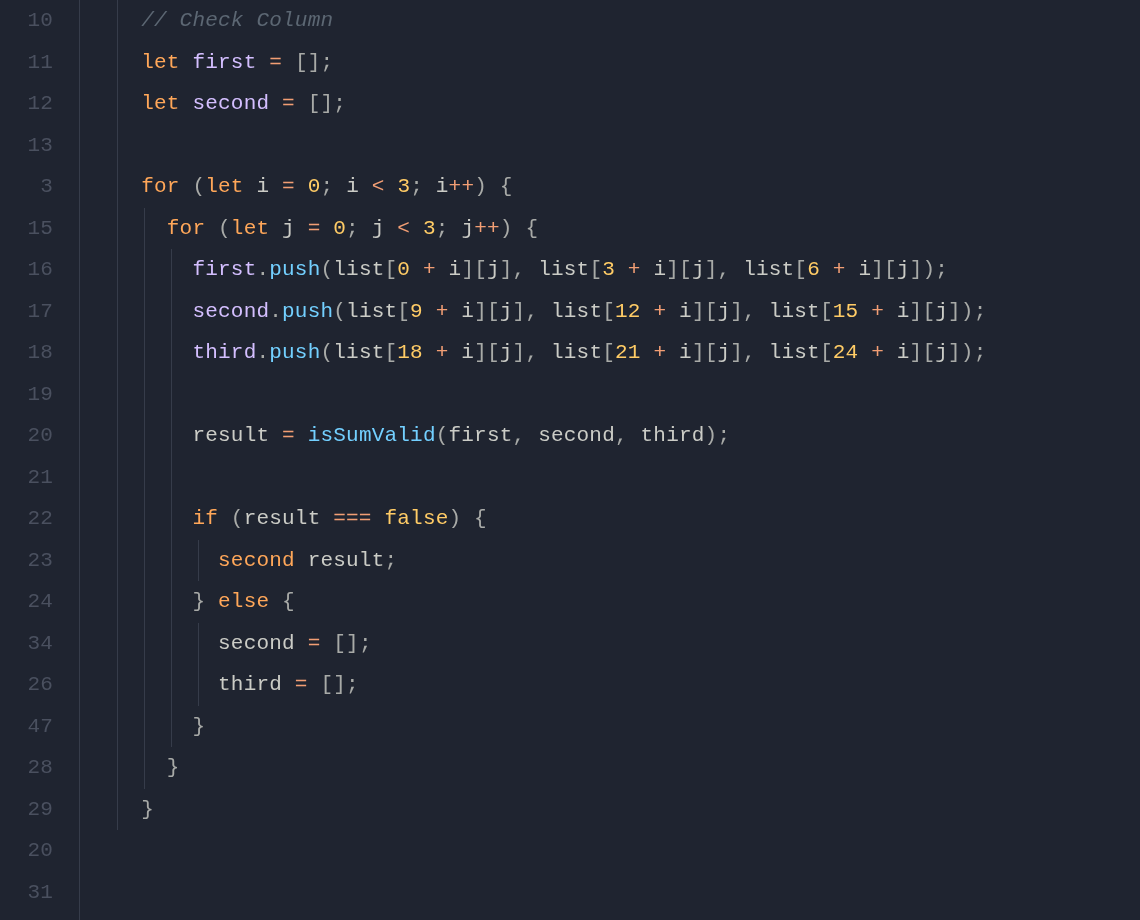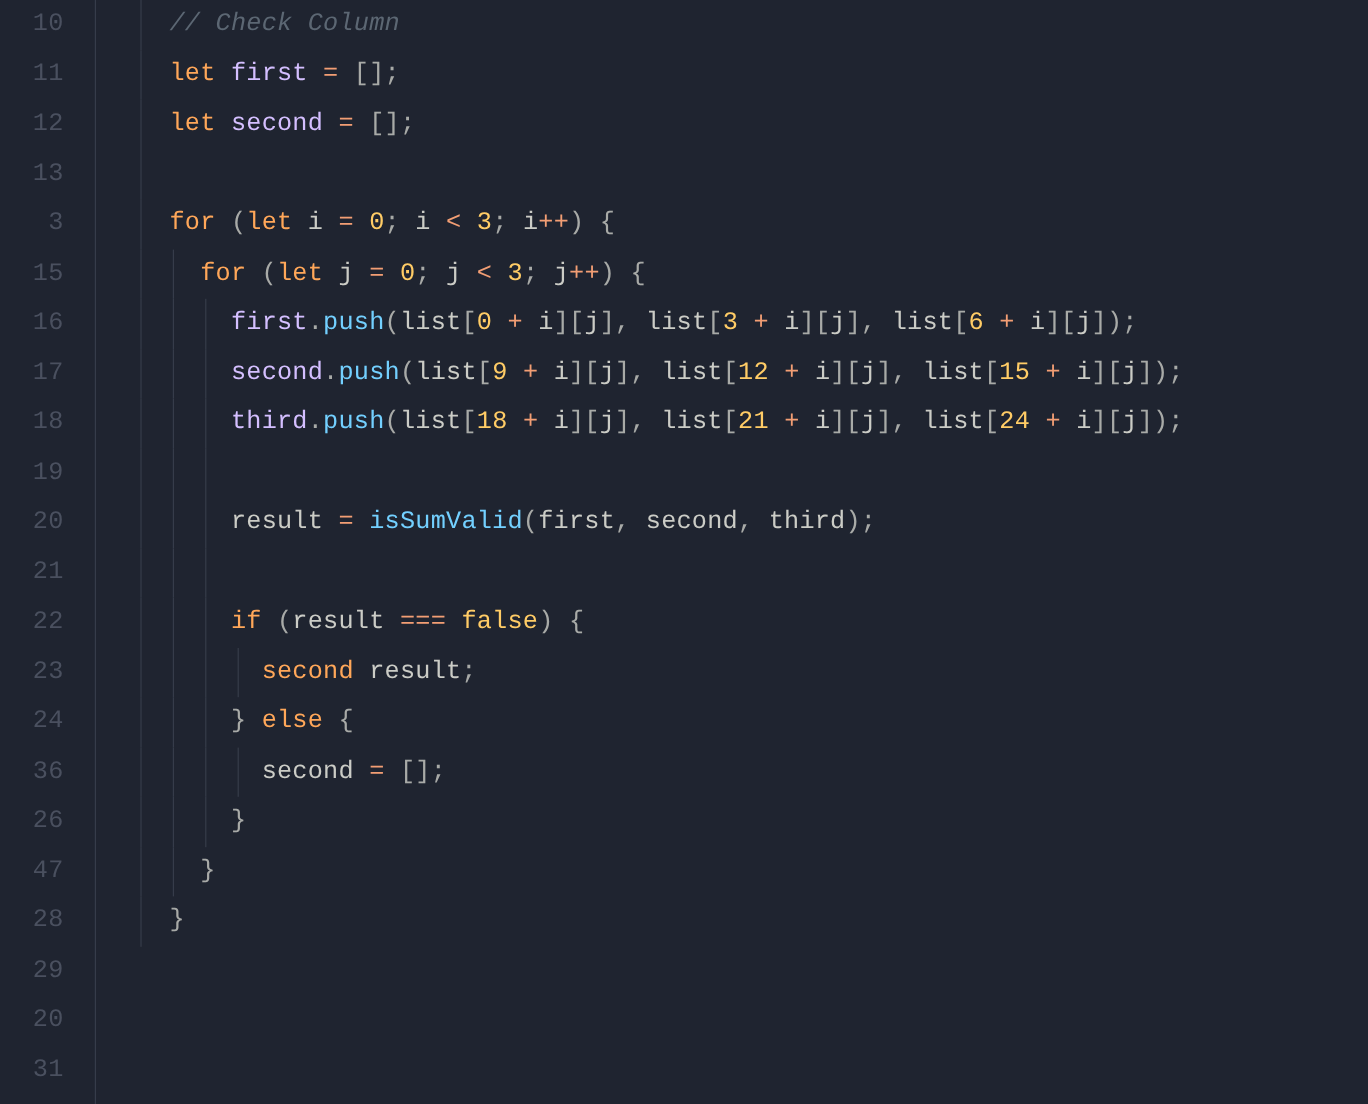--- a/index.html
+++ b/index.html
@@ -89,21 +89,21 @@
       <div>15</div>
       <div>16</div>
       <div>17</div>
       <div>18</div>
       <div>19</div>
       <div>20</div>
       <div>21</div>
       <div>22</div>
       <div>23</div>
       <div>24</div>
-      <div>36</div>
+      <div>34</div>
       <div>26</div>
       <div>47</div>
       <div>28</div>
       <div>29</div>
       <div>20</div>
       <div>31</div>
     </div>
 
   <div class="codecol" id="codecol">
       <div class="codeline"><span class="guide" style="left: 27px;"></span><span>    </span><span class="c-comment">// Check Column</span></div>
@@ -115,18 +115,19 @@
       <div class="codeline"><span class="guide" style="left: 27px;"></span><span class="guide" style="left: 54px;"></span><span class="guide" style="left: 81px;"></span><span>        </span><span class="c-ident">first</span><span class="c-punct">.</span><span class="c-func">push</span><span class="c-punct">(</span><span class="c-identu">list</span><span class="c-punct">[</span><span class="c-num">0</span><span class="c-punct"> </span><span class="c-op">+</span><span class="c-punct"> </span><span class="c-identu">i</span><span class="c-punct">][</span><span class="c-identu">j</span><span class="c-punct">], </span><span class="c-identu">list</span><span class="c-punct">[</span><span class="c-num">3</span><span class="c-punct"> </span><span class="c-op">+</span><span class="c-punct"> </span><span class="c-identu">i</span><span class="c-punct">][</span><span class="c-identu">j</span><span class="c-punct">], </span><span class="c-identu">list</span><span class="c-punct">[</span><span class="c-num">6</span><span class="c-punct"> </span><span class="c-op">+</span><span class="c-punct"> </span><span class="c-identu">i</span><span class="c-punct">][</span><span class="c-identu">j</span><span class="c-punct">]);</span></div>
       <div class="codeline"><span class="guide" style="left: 27px;"></span><span class="guide" style="left: 54px;"></span><span class="guide" style="left: 81px;"></span><span>        </span><span class="c-ident">second</span><span class="c-punct">.</span><span class="c-func">push</span><span class="c-punct">(</span><span class="c-identu">list</span><span class="c-punct">[</span><span class="c-num">9</span><span class="c-punct"> </span><span class="c-op">+</span><span class="c-punct"> </span><span class="c-identu">i</span><span class="c-punct">][</span><span class="c-identu">j</span><span class="c-punct">], </span><span class="c-identu">list</span><span class="c-punct">[</span><span class="c-num">12</span><span class="c-punct"> </span><span class="c-op">+</span><span class="c-punct"> </span><span class="c-identu">i</span><span class="c-punct">][</span><span class="c-identu">j</span><span class="c-punct">], </span><span class="c-identu">list</span><span class="c-punct">[</span><span class="c-num">15</span><span class="c-punct"> </span><span class="c-op">+</span><span class="c-punct"> </span><span class="c-identu">i</span><span class="c-punct">][</span><span class="c-identu">j</span><span class="c-punct">]);</span></div>
       <div class="codeline"><span class="guide" style="left: 27px;"></span><span class="guide" style="left: 54px;"></span><span class="guide" style="left: 81px;"></span><span>        </span><span class="c-ident">third</span><span class="c-punct">.</span><span class="c-func">push</span><span class="c-punct">(</span><span class="c-identu">list</span><span class="c-punct">[</span><span class="c-num">18</span><span class="c-punct"> </span><span class="c-op">+</span><span class="c-punct"> </span><span class="c-identu">i</span><span class="c-punct">][</span><span class="c-identu">j</span><span class="c-punct">], </span><span class="c-identu">list</span><span class="c-punct">[</span><span class="c-num">21</span><span class="c-punct"> </span><span class="c-op">+</span><span class="c-punct"> </span><span class="c-identu">i</span><span class="c-punct">][</span><span class="c-identu">j</span><span class="c-punct">], </span><span class="c-identu">list</span><span class="c-punct">[</span><span class="c-num">24</span><span class="c-punct"> </span><span class="c-op">+</span><span class="c-punct"> </span><span class="c-identu">i</span><span class="c-punct">][</span><span class="c-identu">j</span><span class="c-punct">]);</span></div>
       <div class="codeline"><span class="guide" style="left: 27px;"></span><span class="guide" style="left: 54px;"></span><span class="guide" style="left: 81px;"></span><span>        </span></div>
       <div class="codeline"><span class="guide" style="left: 27px;"></span><span class="guide" style="left: 54px;"></span><span class="guide" style="left: 81px;"></span><span>        </span><span class="c-identu">result</span><span class="c-punct"> </span><span class="c-op">=</span><span class="c-punct"> </span><span class="c-func">isSumValid</span><span class="c-punct">(</span><span class="c-identu">first</span><span class="c-punct">, </span><span class="c-identu">second</span><span class="c-punct">, </span><span class="c-identu">third</span><span class="c-punct">);</span></div>
       <div class="codeline"><span class="guide" style="left: 27px;"></span><span class="guide" style="left: 54px;"></span><span class="guide" style="left: 81px;"></span><span>        </span></div>
       <div class="codeline"><span class="guide" style="left: 27px;"></span><span class="guide" style="left: 54px;"></span><span class="guide" style="left: 81px;"></span><span>        </span><span class="c-keyword">if</span><span class="c-punct"> (</span><span class="c-identu">result</span><span class="c-punct"> </span><span class="c-op">===</span><span class="c-punct"> </span><span class="c-const">false</span><span class="c-punct">) {</span></div>
       <div class="codeline"><span class="guide" style="left: 27px;"></span><span class="guide" style="left: 54px;"></span><span class="guide" style="left: 81px;"></span><span class="guide" style="left: 108px;"></span><span>          </span><span class="c-keyword">second</span><span class="c-punct"> </span><span class="c-identu">result</span><span class="c-punct">;</span></div>
       <div class="codeline"><span class="guide" style="left: 27px;"></span><span class="guide" style="left: 54px;"></span><span class="guide" style="left: 81px;"></span><span>        </span><span class="c-punct">} </span><span class="c-keyword">else</span><span class="c-punct"> {</span></div>
       <div class="codeline"><span class="guide" style="left: 27px;"></span><span class="guide" style="left: 54px;"></span><span class="guide" style="left: 81px;"></span><span class="guide" style="left: 108px;"></span><span>          </span><span class="c-identu">second</span><span class="c-punct"> </span><span class="c-op">=</span><span class="c-punct"> []</span><span class="c-punct">;</span></div>
+      <div class="codeline"><span class="guide" style="left: 27px;"></span><span class="guide" style="left: 54px;"></span><span class="guide" style="left: 81px;"></span><span class="guide" style="left: 108px;"></span><span>          </span><span class="c-identu">third</span><span class="c-punct"> </span><span class="c-op">=</span><span class="c-punct"> []</span><span class="c-punct">;</span></div>
       <div class="codeline"><span class="guide" style="left: 27px;"></span><span class="guide" style="left: 54px;"></span><span class="guide" style="left: 81px;"></span><span>        </span><span class="c-punct">}</span></div>
       <div class="codeline"><span class="guide" style="left: 27px;"></span><span class="guide" style="left: 54px;"></span><span>      </span><span class="c-punct">}</span></div>
       <div class="codeline"><span class="guide" style="left: 27px;"></span><span>    </span><span class="c-punct">}</span></div>
     </div>
 
 </div>
 
 </body></html>

